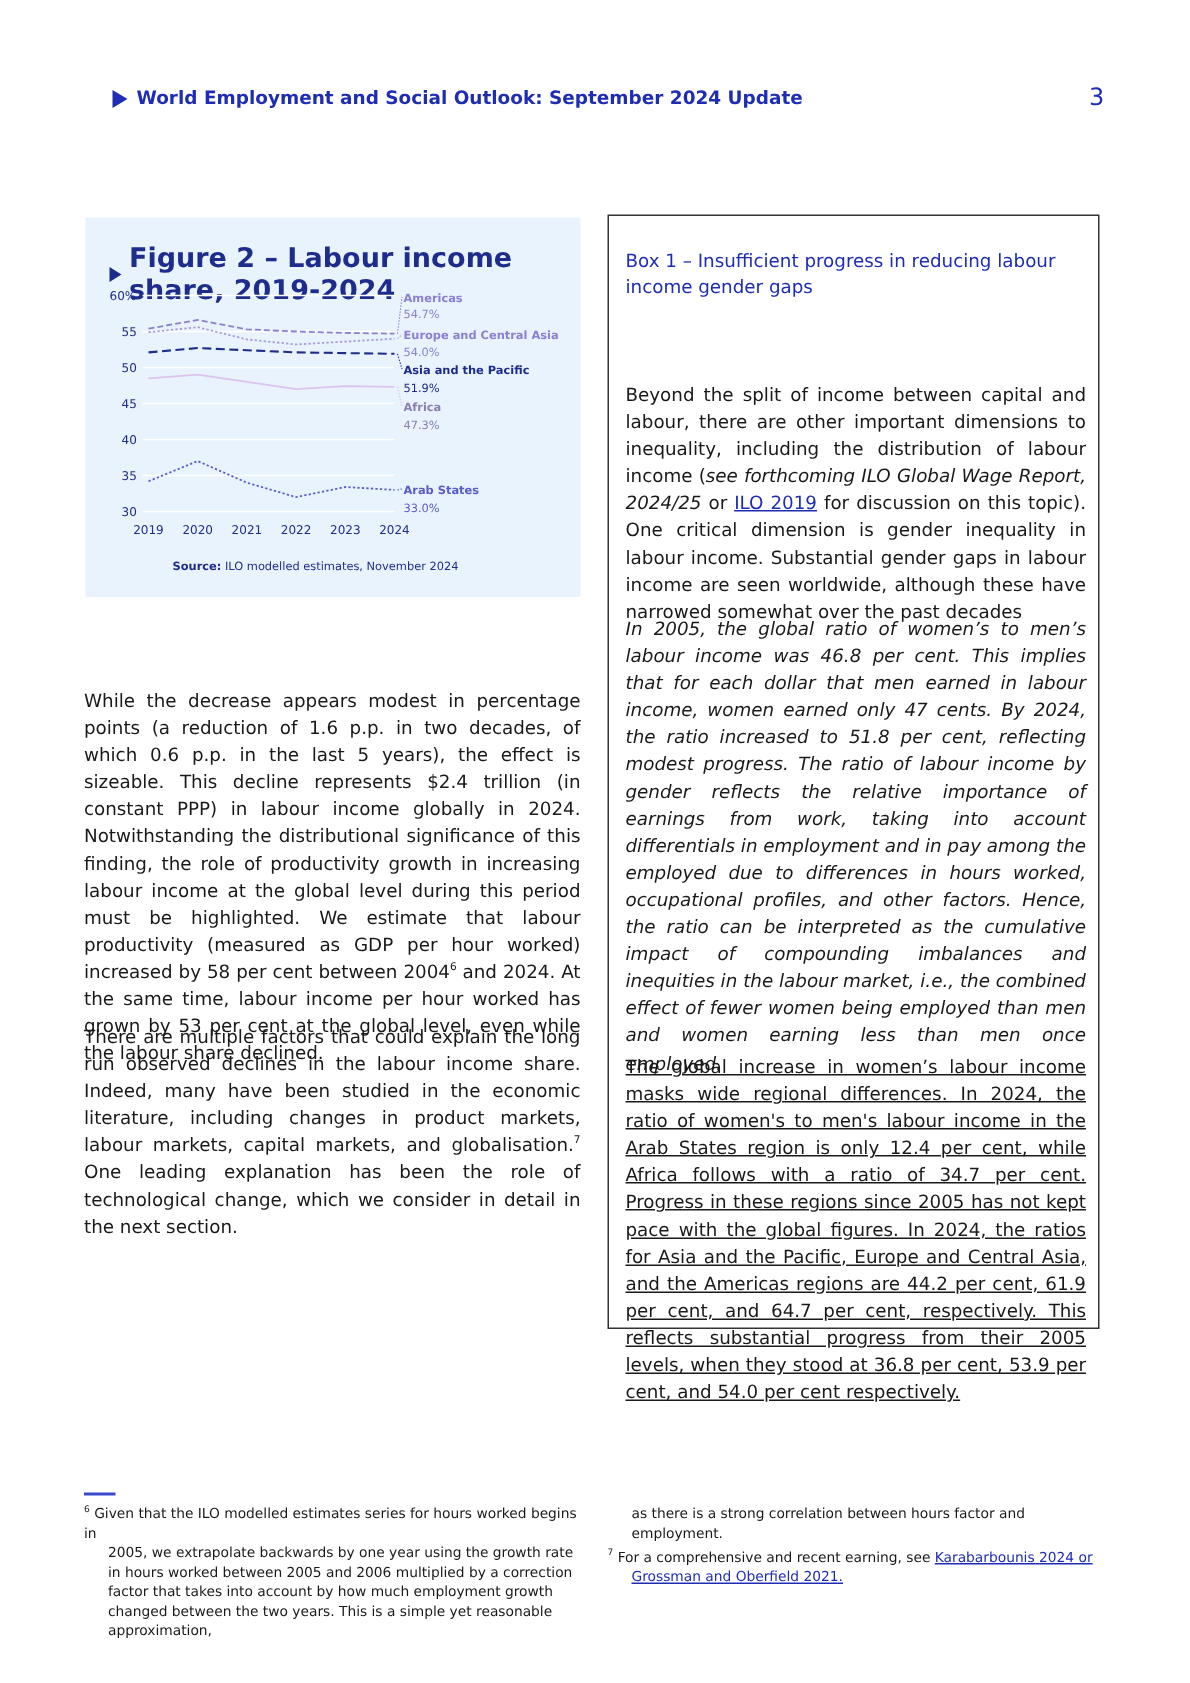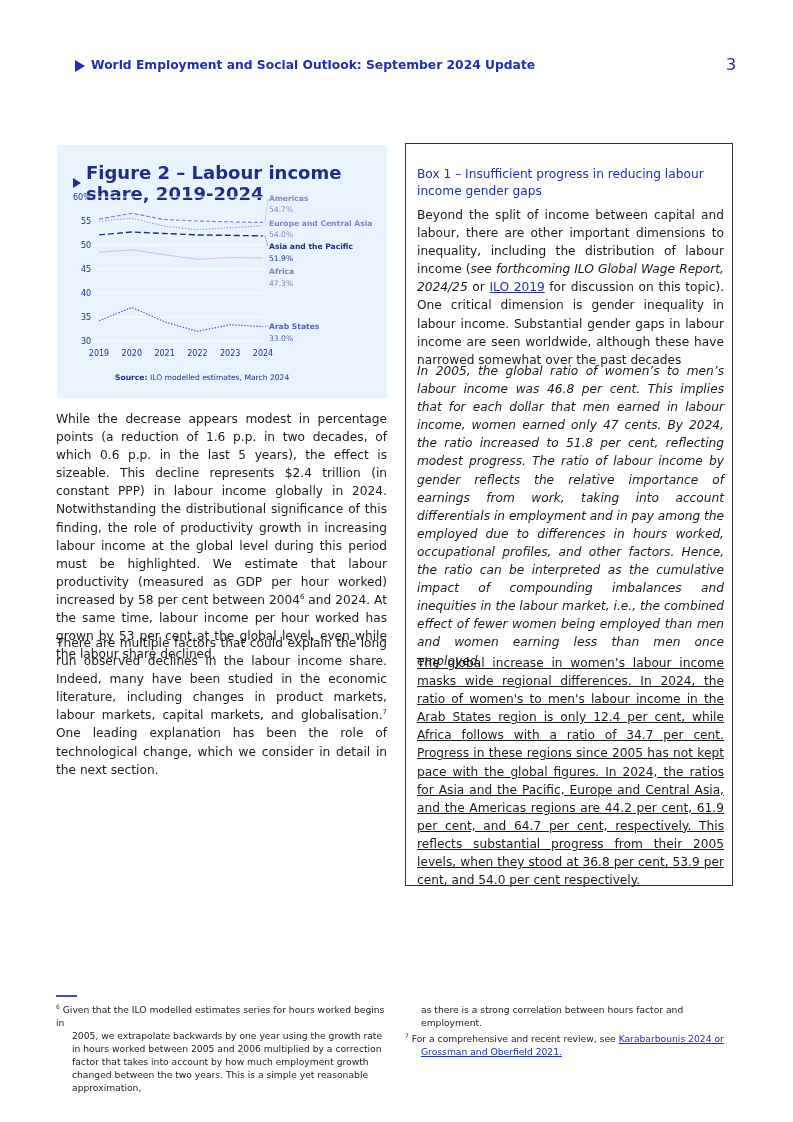--- a/index.html
+++ b/index.html
@@ -9,21 +9,21 @@
   .header .title { font-weight: bold; font-size: 12.3px; color: #1e2db4; }
   .page-num { position: absolute; left: 726px; top: 55px; font-size: 16px; color: #1e2db4; }
 
   .figure { position: absolute; left: 57px; top: 145px; width: 330px; height: 253px; background: #e9f3fd; }
   .fig-title { position: absolute; left: 16px; top: 17px; font-weight: bold; font-size: 18px; color: #1e2d8c; display: flex; align-items: center; }
   .fig-title .tri { display: inline-block; width: 0; height: 0; border-top: 5px solid transparent; border-bottom: 5px solid transparent; border-left: 8px solid #1e2d8c; margin-right: 5px; }
   .chart-svg { position: absolute; left: 0; top: 0; }
   .fig-source { position: absolute; left: 16px; top: 228px; font-size: 7.6px; color: #1e2d8c; }
   .fig-source b { color: #1e2d8c; margin-left: 42px; }
 
-  .body-text { position: absolute; font-size: 12.2px; line-height: 18.1px; text-align: justify; color: #1a1a1a; }
+  .body-text { position: absolute; font-size: 12.2px; line-height: 18.1px; text-align: justify; color: #1a1a1a; margin-top: 48px; }
   .col-left { left: 56px; width: 331px; }
   .p1 { top: 410px; }
   .p2 { top: 634px; }
   sup { font-size: 7px; line-height: 0; vertical-align: super; }
 
   .box { position: absolute; left: 405px; top: 143px; width: 328px; height: 743px; border: 1px solid #333333; box-sizing: border-box; }
   .box-title { position: absolute; left: 11px; top: 22px; width: 305px; font-weight: normal; font-size: 12.2px; line-height: 17px; color: #1e2db4; }
   .box .body-text { left: 11px; width: 307px; }
   .b1 { top: 62px; }
   .b2 { top: 218px; font-style: italic; }
@@ -88,21 +88,21 @@
       <polyline points="42,107.19999999999999 74.8,104.80000000000001 107.6,109.60000000000001 140.4,114.4 173.2,112.48 206,112.96000000000002" fill="none" stroke="#dcc3ef" stroke-width="1.2"></polyline>
       <line x1="208" y1="112.96000000000002" x2="211" y2="126" stroke="#dcc3ef" stroke-width="0.7" stroke-dasharray="1,1"></line>
       <text x="212" y="129" font-size="7.6" font-weight="bold" fill="#8a7fb0" font-family="DejaVu Sans, sans-serif">Africa</text>
       <text x="212" y="141" font-size="7.6" fill="#8a7fb0" font-family="DejaVu Sans, sans-serif">47.3%</text>
       <polyline points="42,175.83999999999997 74.8,162.4 107.6,176.8 140.4,186.4 173.2,179.68 206,181.6" fill="none" stroke="#5a5cc8" stroke-width="1.2" stroke-dasharray="1.5,1.5"></polyline>
       <line x1="208" y1="181.6" x2="211" y2="181" stroke="#5a5cc8" stroke-width="0.7" stroke-dasharray="1,1"></line>
       <text x="212" y="184" font-size="7.6" font-weight="bold" fill="#5a5cc8" font-family="DejaVu Sans, sans-serif">Arab States</text>
       <text x="212" y="196" font-size="7.6" fill="#5a5cc8" font-family="DejaVu Sans, sans-serif">33.0%</text>
     </svg>
   <div class="fig-source">
-    <b>Source:</b><span> ILO modelled estimates, March 2024</span>
+    <b>Source:</b><span> ILO modelled estimates, November 2024</span>
   </div>
 </div>
 
 <div class="body-text col-left p1"><span>While the decrease appears modest in percentage points (a reduction of 1.6 p.p. in two decades, of which 0.6 p.p. in the last 5 years), the effect is sizeable. This decline represents $2.4 trillion (in constant PPP) in labour income globally in 2024. Notwithstanding the distributional significance of this finding, the role of productivity growth in increasing labour income at the global level during this period must be highlighted. We estimate that labour productivity (measured as GDP per hour worked) increased by 58 per cent between 2004</span><sup>6</sup><span> and 2024. At the same time, labour income per hour worked has grown by 53 per cent at the global level, even while the labour share declined.</span></div>
 
 <div class="body-text col-left p2"><span>There are multiple factors that could explain the long run observed declines in the labour income share. Indeed, many have been studied in the economic literature, including changes in product markets, labour markets, capital markets, and globalisation.</span><sup>7</sup><span> One leading explanation has been the role of technological change, which we consider in detail in the next section.</span></div>
 
 <div class="box">
   <div class="box-title">Box 1 – Insufficient progress in reducing labour income gender gaps</div>
   <div class="body-text b1"><span>Beyond the split of income between capital and labour, there are other important dimensions to inequality, including the distribution of labour income (</span><i>see forthcoming ILO Global Wage Report, 2024/25</i><span> or </span><span class="link">ILO 2019</span><span> for discussion on this topic). One critical dimension is gender inequality in labour income. Substantial gender gaps in labour income are seen worldwide, although these have narrowed somewhat over the past decades</span></div>
@@ -112,14 +112,14 @@
 
 <div class="fn-rule"></div>
 <div class="footnote fn6">
   <div><span class="fn-sup">6</span> <span>Given that the ILO modelled estimates series for hours worked begins in</span></div>
   <div class="indent">2005, we extrapolate backwards by one year using the growth rate in hours worked between 2005 and 2006 multiplied by a correction factor that takes into account by how much employment growth changed between the two years. This is a simple yet reasonable approximation,</div>
 </div>
 <div class="footnote fn7cont">
   <div style="padding-left:16px">as there is a strong correlation between hours factor and employment.</div>
 </div>
 <div class="footnote fn7">
-  <div style="padding-left:16px; text-indent:-16px;"><span class="fn-sup">7</span> <span>For a comprehensive and recent review, see </span><span class="link">Karabarbounis 2024 or Grossman and Oberfield 2021.</span></div>
+  <div style="padding-left:16px; text-indent:-16px;"><span class="fn-sup">7</span> <span>For a comprehensive and recent earning, see </span><span class="link">Karabarbounis 2024 or Grossman and Oberfield 2021.</span></div>
 </div>
 
 </body></html>

